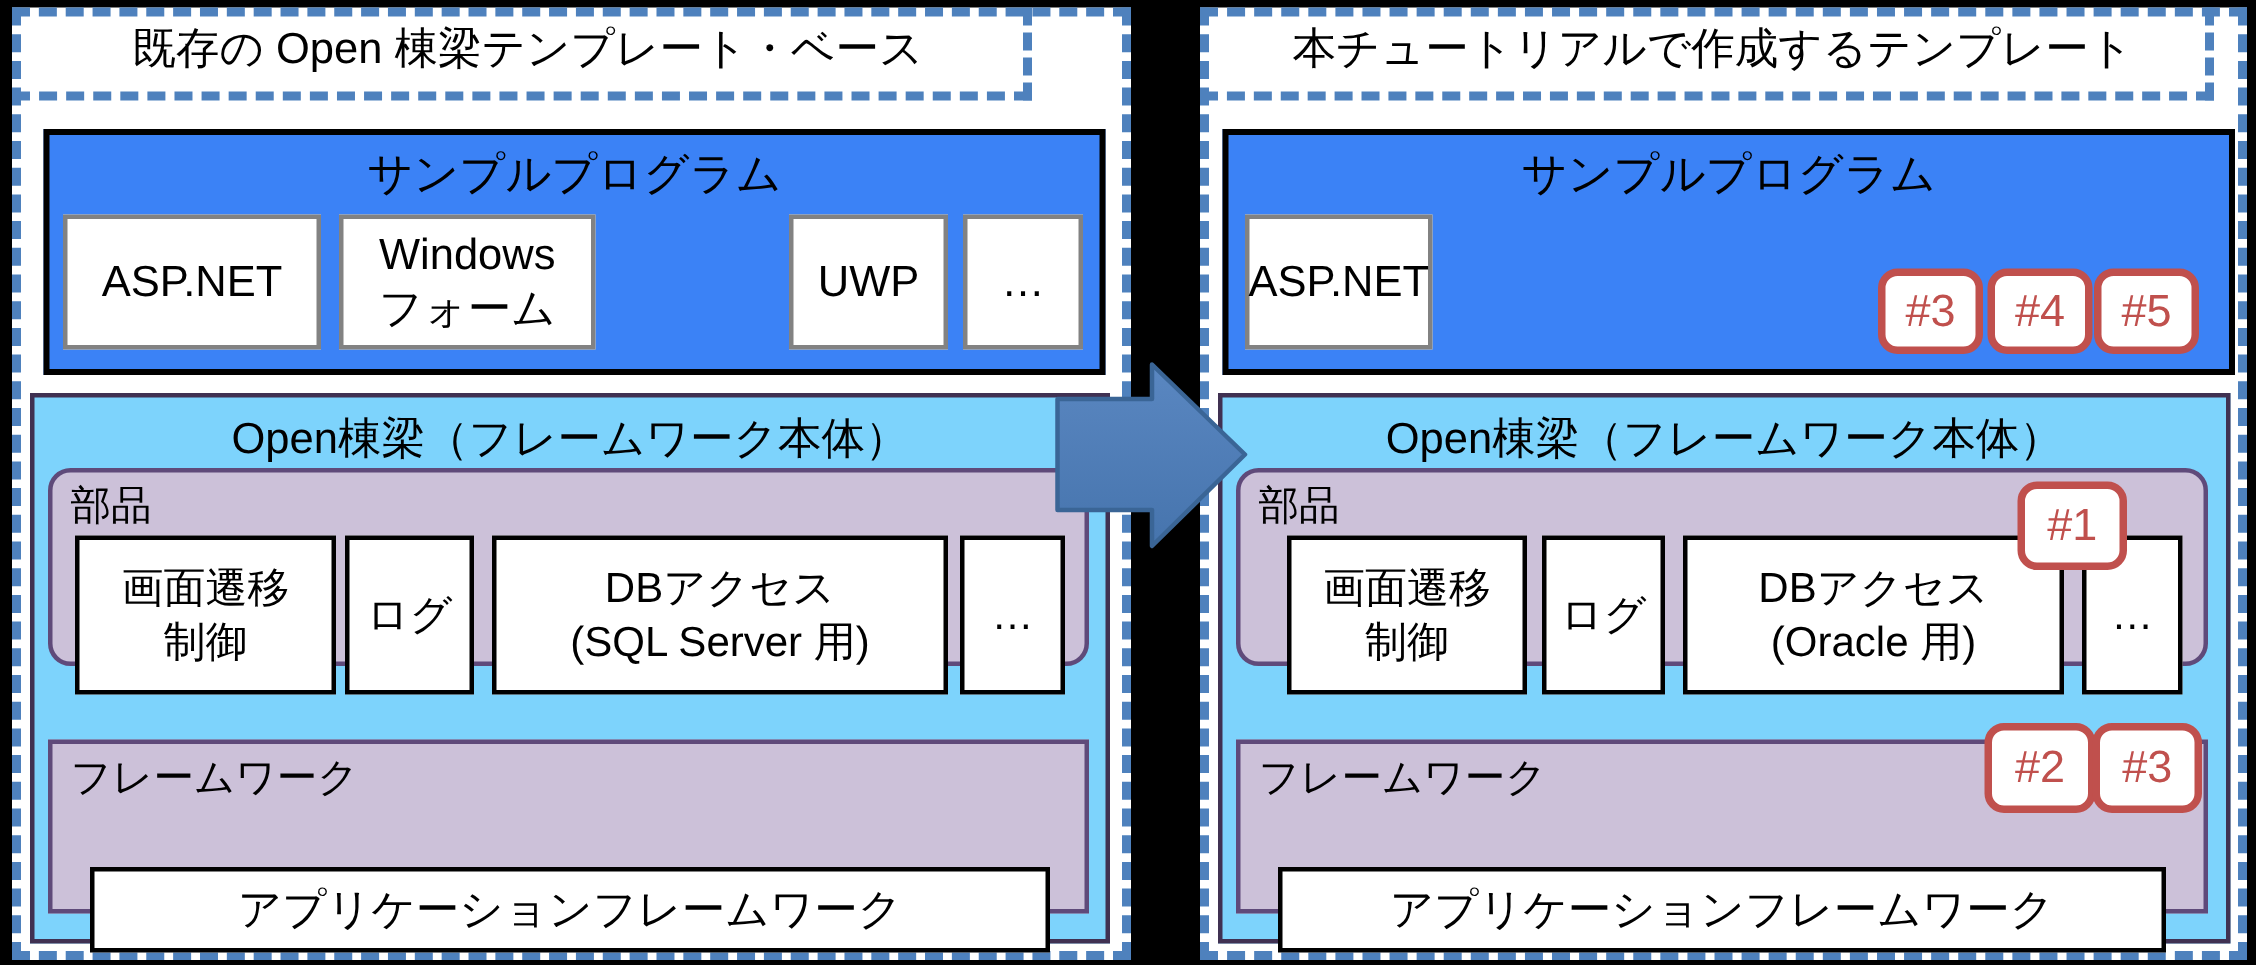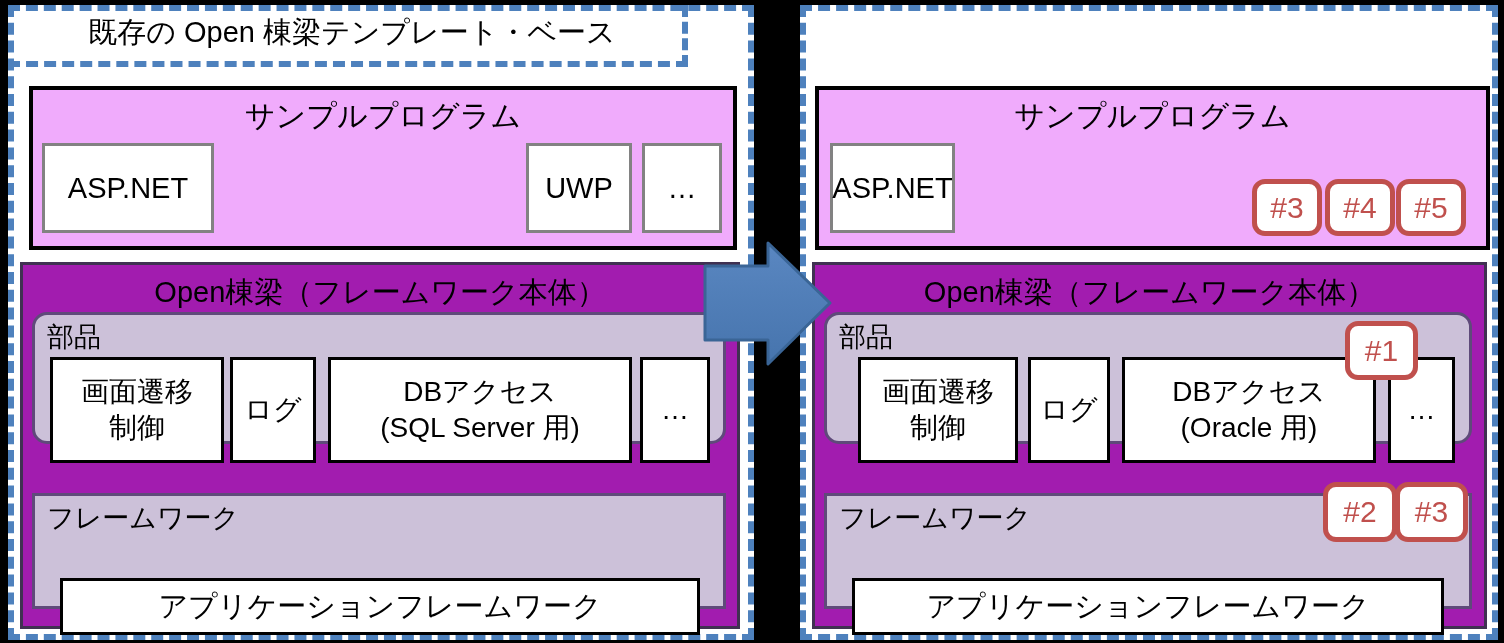--- a/index.html
+++ b/index.html
@@ -12,32 +12,32 @@
   .panel.right{left:800px;width:698px;}
 
   .ptitle{position:absolute;left:-6px;top:-6px;height:62px;box-sizing:border-box;
           border-right:6px dashed #4E81BD;border-bottom:6px dashed #4E81BD;
           display:flex;align-items:center;padding-left:14px;justify-content:center;}
   .panel.left  .ptitle{width:680px;}
   .panel.right .ptitle{width:676px;}
   .ptitle span{font-size:29px;white-space:nowrap;}
 
   .sample-box{position:absolute;top:75px;height:164px;box-sizing:border-box;
-              background:#f0abfc;border:4px solid #000;}
+              background:#3b82f6;border:4px solid #000;}
   .panel.left  .sample-box{left:15px;width:708px;}
   .panel.right .sample-box{left:9px;width:675px;}
   .box-title{text-align:center;font-size:30px;padding-top:6px;}
 
   .sitem{position:absolute;top:53px;height:90px;box-sizing:border-box;
          border:3px solid #828282;background:#fff;
          display:flex;align-items:center;justify-content:center;
          text-align:center;font-size:29px;line-height:1.25;white-space:pre-line;}
 
   .ybox{position:absolute;top:251px;height:367px;box-sizing:border-box;
-        background:#a21caf;border:3px solid #403152;}
+        background:#7dd3fc;border:3px solid #403152;}
   .panel.left  .ybox{left:6px;width:720px;}
   .panel.right .ybox{left:6px;width:675px;}
   .ytitle{text-align:center;font-size:29px;padding-top:8px;}
 
   .pbox{position:absolute;box-sizing:border-box;background:#CCC1D9;border:3px solid #5F4A7A;}
   .pbox.parts{left:9px;top:47px;height:132px;border-radius:15px;}
   .panel.left  .pbox.parts{width:694px;}
   .panel.right .pbox.parts{width:648px;}
   .pbox.fw{left:9px;top:228px;height:116px;font-family:Liberation Serif, serif;}
   .panel.left  .pbox.fw{width:694px;}
@@ -67,20 +67,22 @@
 <div class="page">
 
   <div class="panel left">
     <div class="ptitle">
       <span>既存の Open 棟梁テンプレート・ベース</span>
     </div>
 
     <div class="sample-box">
       <div class="box-title">サンプルプログラム</div>
       <div class="sitem" style="left:9px;width:172px;">ASP.NET</div>
+      <div class="sitem" style="left:193px;width:171px;">Windows
+フォーム</div>
       <div class="sitem" style="left:493px;width:106px;">UWP</div>
       <div class="sitem" style="left:609px;width:80px;">…</div>
     </div>
 
     <div class="ybox">
       <div class="ytitle">Open棟梁（フレームワーク本体）</div>
 
       <div class="pbox parts">
         <div class="plabel">部品</div>
         <div class="witem" style="left:15px;width:174px;">画面遷移
@@ -92,20 +94,23 @@
       </div>
 
       <div class="pbox fw">
         <div class="plabel">フレームワーク</div>
         <div class="fwbar">アプリケーションフレームワーク</div>
       </div>
     </div>
   </div>
 
   <div class="panel right">
+    <div class="ptitle">
+      <span>本チュートリアルで作成するテンプレート</span>
+    </div>
 
     <div class="sample-box">
       <div class="box-title">サンプルプログラム</div>
       <div class="sitem" style="left:11px;width:125px;">ASP.NET</div>
       <div class="badge" style="left:433px;top:89px;width:70px;height:57px;">#3</div>
       <div class="badge" style="left:506px;top:89px;width:70px;height:57px;">#4</div>
       <div class="badge" style="left:577px;top:89px;width:70px;height:57px;">#5</div>
     </div>
 
     <div class="ybox">

